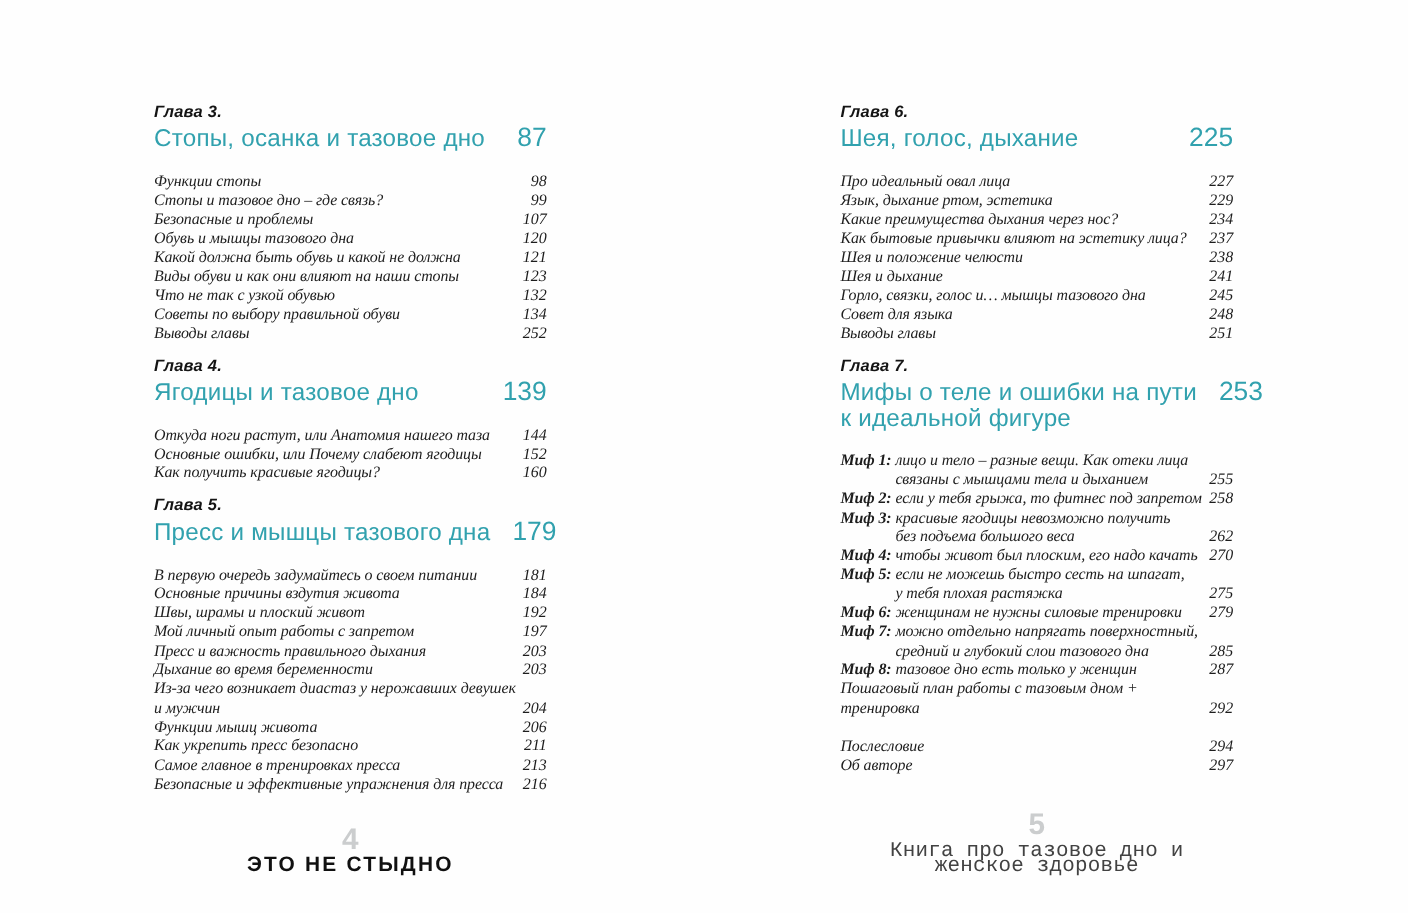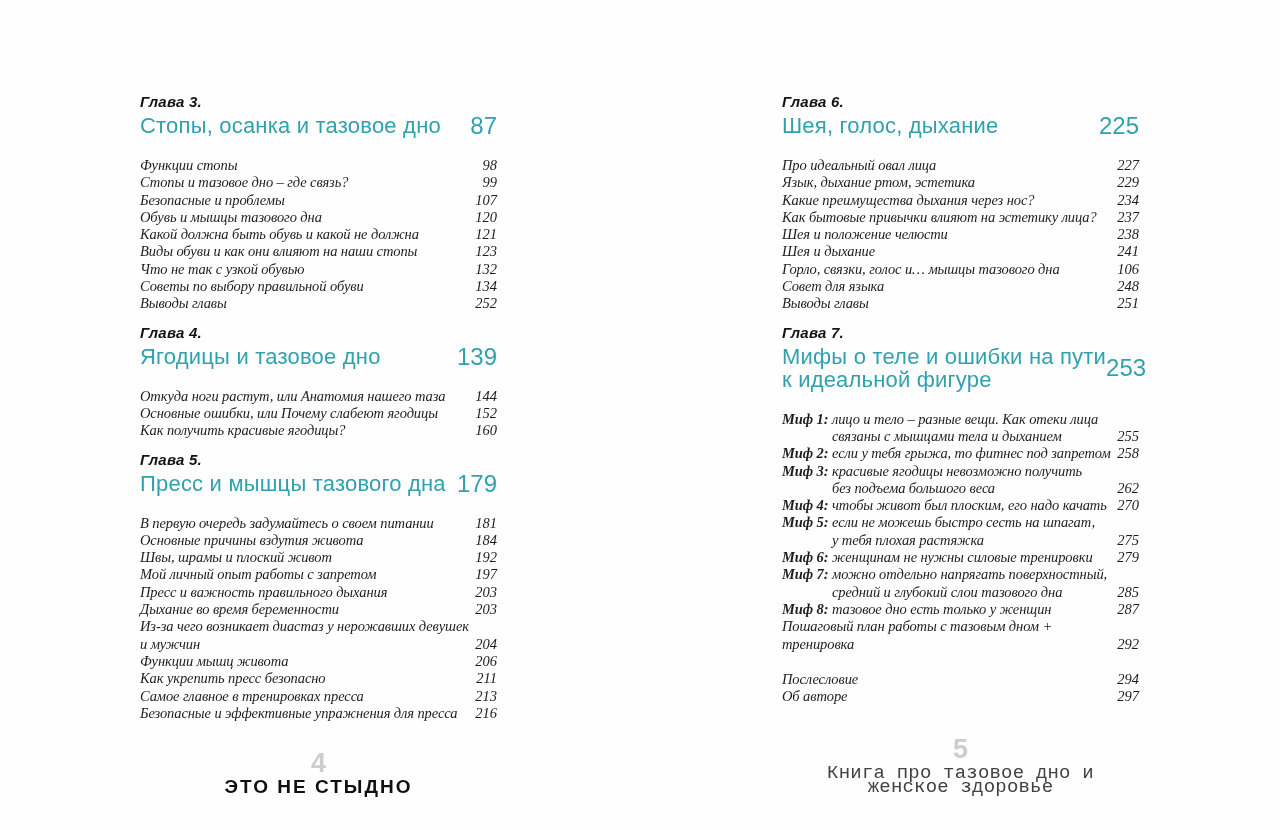--- a/index.html
+++ b/index.html
@@ -7,31 +7,31 @@
   html, body { margin: 0; padding: 0; }
   body {
     width: 1280px; height: 830px;
     background: #fefefe;
     font-family: "Liberation Sans", sans-serif;
     overflow: hidden;
   }
   .spread { position: relative; width: 1280px; height: 830px; }
   .page { position: absolute; top: 0; height: 100%; width: 357px; }
   .page-left  { left: 140px; }
-  .page-right { left: 782px; }
+  .page-right { left: 764px; }
 
   .chapters { padding-top: 94px; }
   .chapter { margin-bottom: 12px; }
   .chapter-label {
     font-size: 15px; font-weight: 700; color: #141414;
     line-height: 16px; letter-spacing: 0.2px; font-style: italic;
   }
   .chapter-title-row {
-    display: flex; justify-content: space-between; align-items: center;
-    margin: 4px 0 20px 0; color: var(--accent);
+    display: flex; justify-content: space-between; align-items: flex-start;
+    margin: 4px 0 20px 0; color: var(--accent); gap: 20px;
   }
   .chapter-title {
     margin: 0; font-weight: 400; font-size: 22px; line-height: 23px;
     letter-spacing: 0.2px;
   }
   .chapter-title div { white-space: nowrap; }
   .chapter-page { font-size: 24px; line-height: 23px; }
 
   .entries {
     list-style: none; margin: 0; padding: 0;
@@ -250,21 +250,21 @@
     <span class="entry-page">238</span>
   </li>
             <li class="entry">
     
     <span class="entry-text"><div class="entry-line">Шея и дыхание</div></span>
     <span class="entry-page">241</span>
   </li>
             <li class="entry">
     
     <span class="entry-text"><div class="entry-line">Горло, связки, голос и… мышцы тазового дна</div></span>
-    <span class="entry-page">106</span>
+    <span class="entry-page">245</span>
   </li>
             <li class="entry">
     
     <span class="entry-text"><div class="entry-line">Совет для языка</div></span>
     <span class="entry-page">248</span>
   </li>
             <li class="entry">
     
     <span class="entry-text"><div class="entry-line">Выводы главы</div></span>
     <span class="entry-page">251</span>

